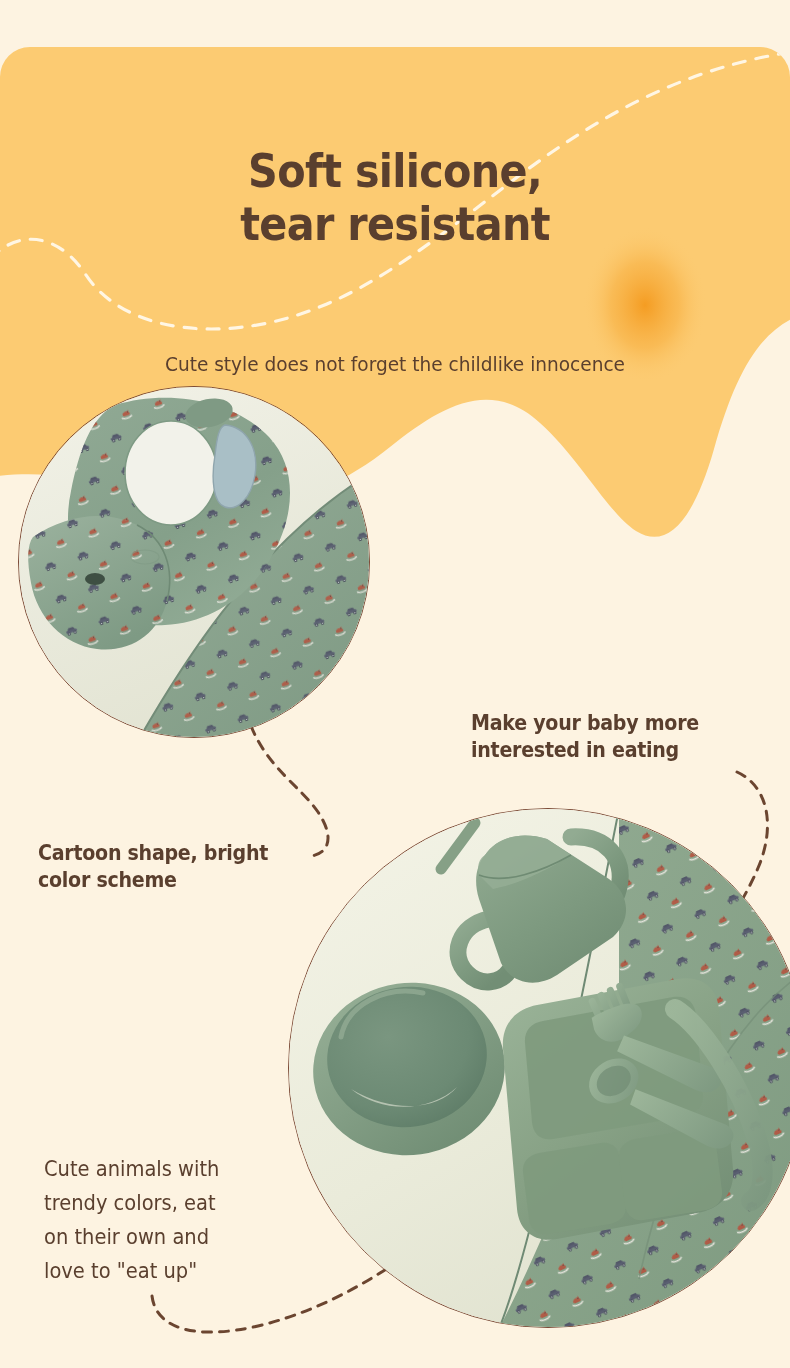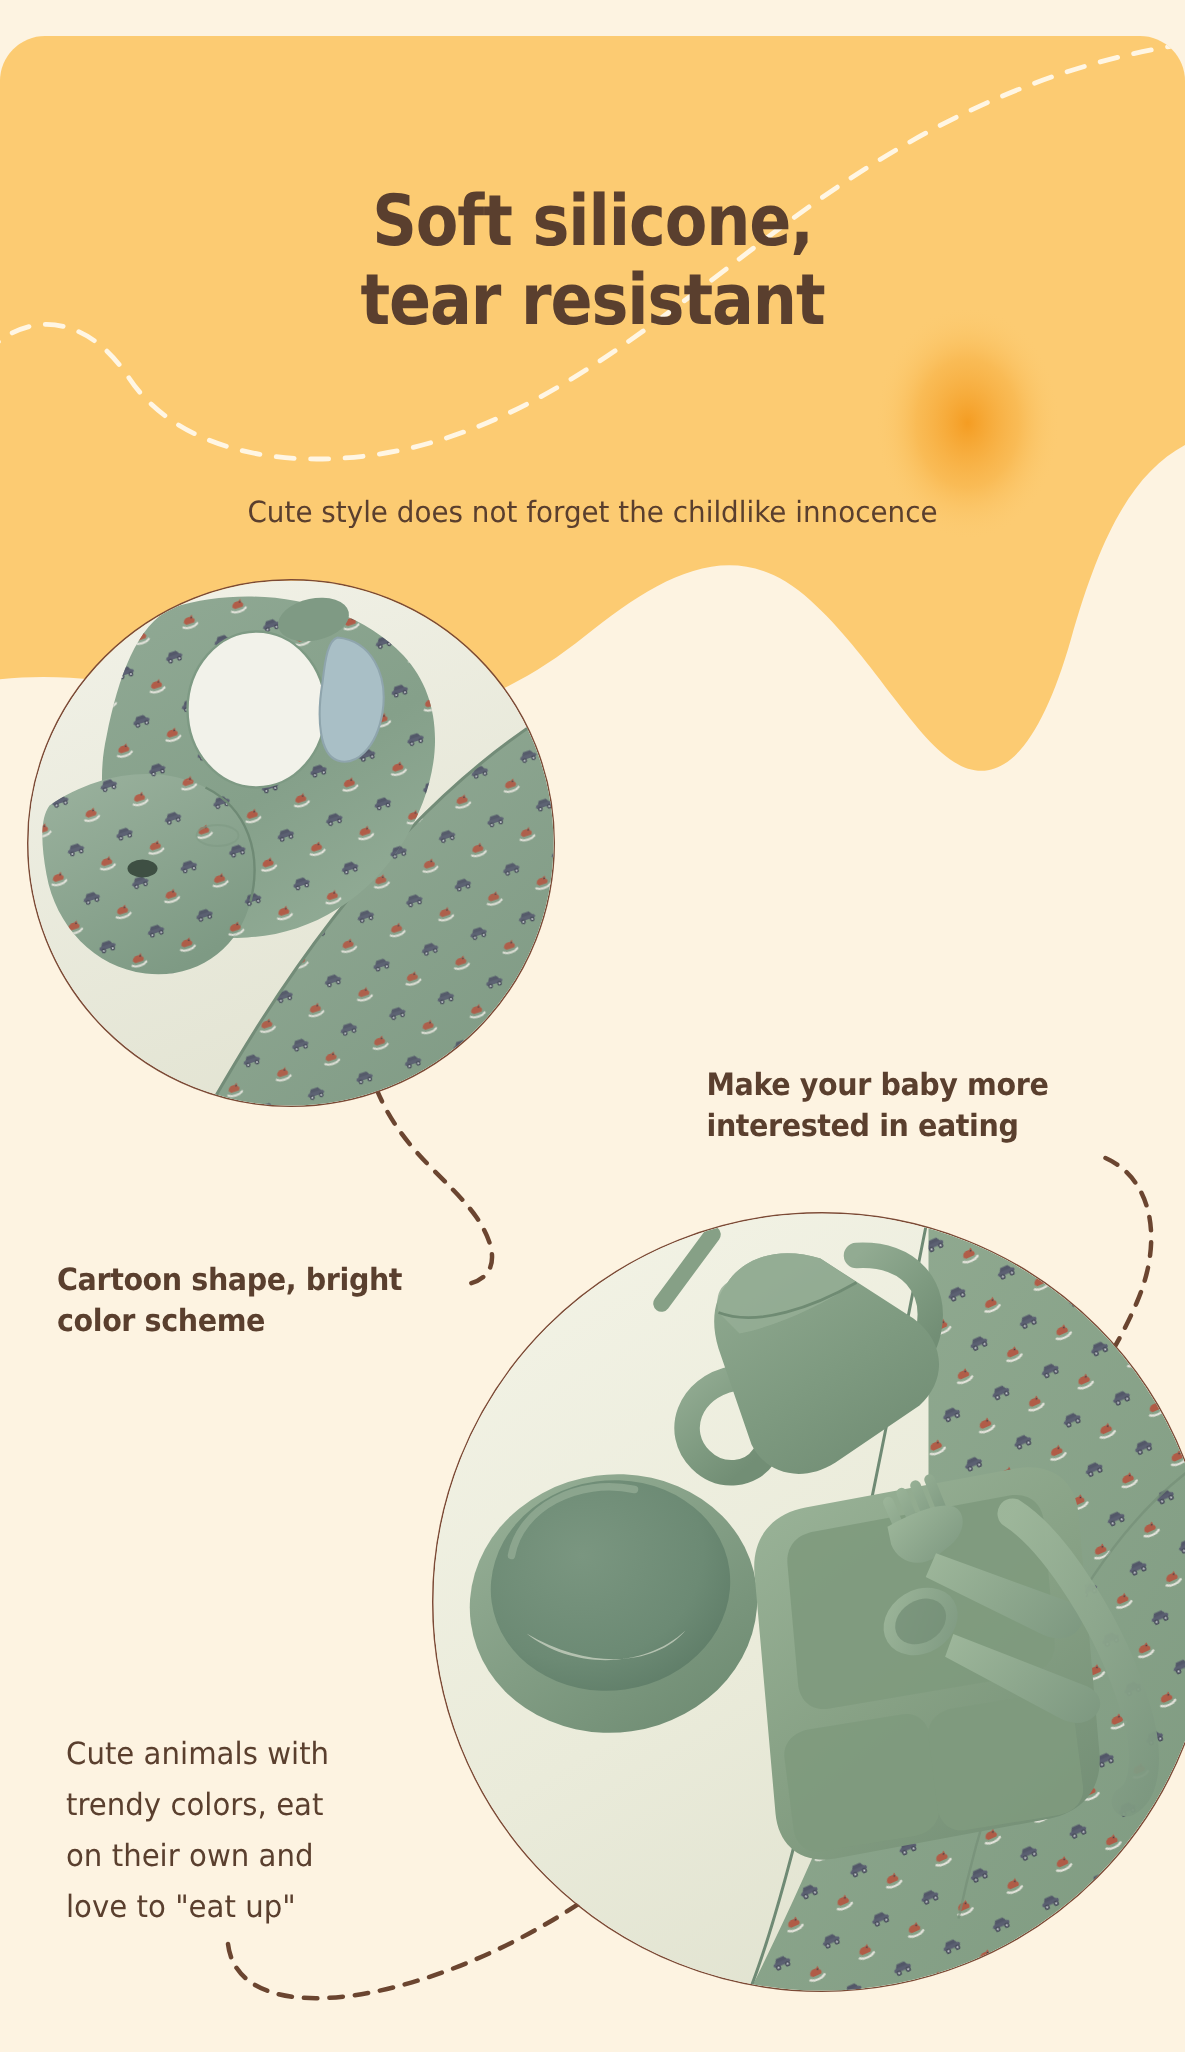--- a/index.html
+++ b/index.html
@@ -13,21 +13,21 @@
   #page {
     position: relative;
     width: 790px; height: 1368px;
     background: #FDF3E1;
     overflow: hidden;
   }
 
   
   .hero-wrap {
     position: absolute;
-    left: 0; top: 24px;
+    left: 0; top: 47px;
     width: 790px; height: 500px;
     overflow: hidden;
   }
   .hero-svg { position:absolute; left:0; top:0; }
 
   .hero-title {
     position: absolute;
     left: 0; top: 98px;
     width: 790px;
     text-align: center;

